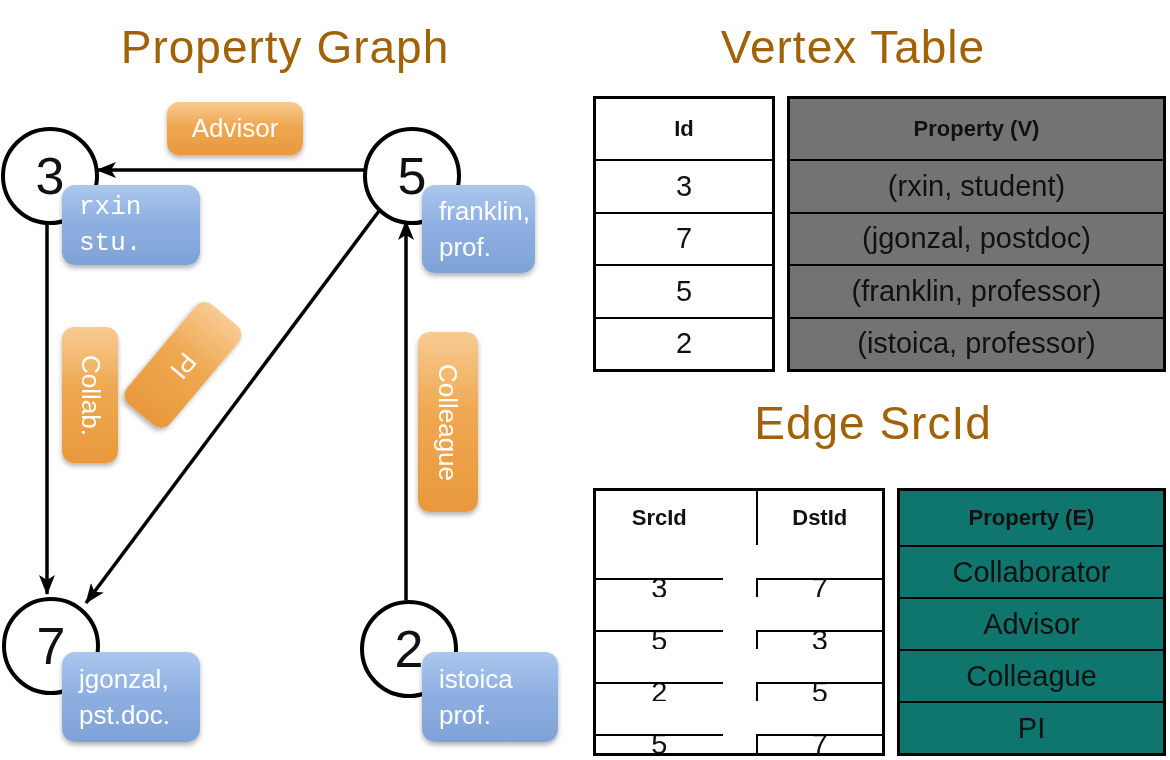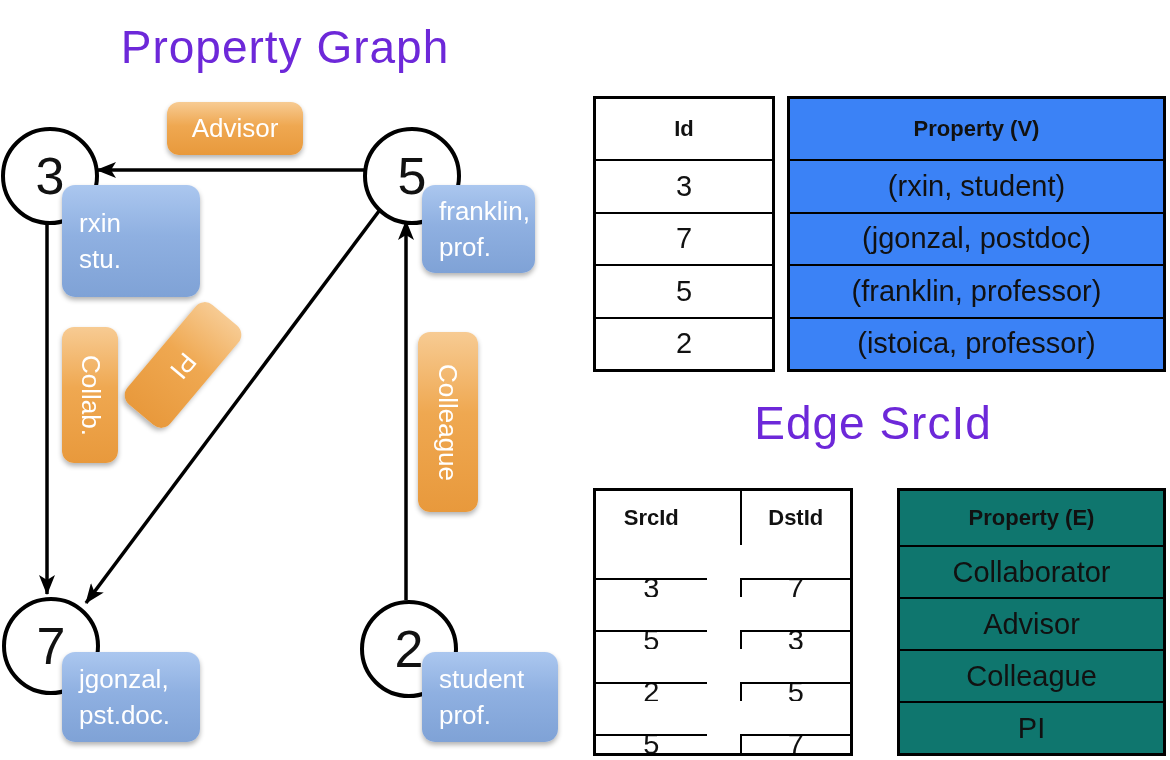--- a/index.html
+++ b/index.html
@@ -1,21 +1,21 @@
 <!DOCTYPE html>
 <html><head>
 <meta charset="utf-8">
 <style>
   html,body{margin:0;padding:0;background:#fff;}
   #slide{
     position:relative;width:1170px;height:760px;overflow:hidden;background:#fff;
     font-family:"Liberation Sans",sans-serif;color:#111;
   }
   .big-title{position:absolute;text-align:center;font-size:46px;font-weight:400;
-    letter-spacing:1px;color:#6d28d9;white-space:nowrap;}
+    letter-spacing:1px;color:#a16207;white-space:nowrap;}
   
   .node{position:absolute;width:90px;height:90px;border:4px solid #000;border-radius:50%;
     background:#fff;display:flex;align-items:center;justify-content:center;
     font-size:52px;z-index:2;}
   
   .prop{position:absolute;z-index:3;border-radius:13px;color:#fff;font-size:26px;line-height:1.4;
     background:linear-gradient(180deg,#abc7ef 0%,#8fb0e1 45%,#7fa2d6 100%);
     box-shadow:0 3px 5px rgba(0,0,0,.3);display:flex;align-items:center;
     padding-left:17px;box-sizing:border-box;}
   .prop .lbl{white-space:pre-line;}
@@ -25,21 +25,21 @@
     box-shadow:0 3px 5px rgba(0,0,0,.3);display:flex;align-items:center;justify-content:center;}
   .tag .vert{transform:rotate(90deg);white-space:nowrap;}
   #edges-svg{position:absolute;left:0;top:0;z-index:1;}
   
   .tbl{position:absolute;display:grid;border:3px solid #000;background:#fff;box-sizing:border-box;}
   .tbl .cell{display:flex;align-items:center;justify-content:center;font-size:29px;
     border-top:2px solid #000;overflow:hidden;white-space:nowrap;}
   .tbl .cell.hd{font-weight:bold;font-size:22px;}
   .tbl .cell.r0{border-top:none;}
   .tbl .cell.colsep{border-left:2px solid #000;}
-  .fill-blue .cell{background:#3b82f6;}
+  .fill-blue .cell{background:#737373;}
   .fill-orange .cell{background:#0f766e;}
 </style>
 </head>
 <body>
 
 <div id="slide">
 
   <div class="big-title" style="left:0;top:20;width:570px;top:20px;">Property Graph</div>
 
   <svg id="edges-svg" width="585" height="760">
@@ -60,70 +60,71 @@
   <div class="node" style="left:363px;top:127px;">
     <span>5</span>
   </div>
   <div class="node" style="left:2px;top:597px;">
     <span>7</span>
   </div>
   <div class="node" style="left:360px;top:600px;">
     <span>2</span>
   </div>
 
-  <div class="prop" style="left:62px;top:185px;width:138px;height:112px;">
+  <div class="prop" style="left:62px;top:185px;width:138px;height:80px;font-family:Liberation Mono, monospace;">
     <span class="lbl">rxin
 stu.</span>
   </div>
   <div class="prop" style="left:422px;top:185px;width:113px;height:88px;">
     <span class="lbl">franklin,
 prof.</span>
   </div>
   <div class="prop" style="left:62px;top:652px;width:138px;height:90px;">
     <span class="lbl">jgonzal,
 pst.doc.</span>
   </div>
   <div class="prop" style="left:422px;top:652px;width:136px;height:90px;">
-    <span class="lbl">student
+    <span class="lbl">istoica
 prof.</span>
   </div>
 
   <div class="tag" style="left:167px;top:102px;width:136px;height:53px;">
     <span>Advisor</span>
   </div>
   <div class="tag" style="left:62px;top:327px;width:56px;height:136px;">
     <span class="vert">Collab.</span>
   </div>
   <div class="tag" style="left:155px;top:300px;width:56px;height:130px;transform:rotate(40deg);">
     <span class="vert">PI</span>
   </div>
   <div class="tag" style="left:418px;top:332px;width:60px;height:180px;">
     <span class="vert">Colleague</span>
   </div>
 
+  <div class="big-title" style="left:593px;top:20px;width:520px;">Vertex Table</div>
 
   <div class="tbl" style="left:593px;top:96px;width:182px;height:276px;grid-template-rows:60px repeat(4,1fr);">
     <div class="cell hd r0">Id</div>
     <div class="cell">3</div>
     <div class="cell">7</div>
     <div class="cell">5</div>
     <div class="cell">2</div>
   </div>
 
   <div class="tbl fill-blue" style="left:787px;top:96px;width:379px;height:276px;grid-template-rows:60px repeat(4,1fr);">
     <div class="cell hd r0">Property (V)</div>
     <div class="cell">(rxin, student)</div>
     <div class="cell">(jgonzal, postdoc)</div>
     <div class="cell">(franklin, professor)</div>
     <div class="cell">(istoica, professor)</div>
   </div>
 
   <div class="big-title" style="left:593px;top:396px;width:560px;">Edge SrcId</div>
 
-  <div class="tbl" style="left:593px;top:488px;width:260px;height:268px;grid-template-columns:1fr 1fr;grid-template-rows:54px repeat(4,1fr);gap:33px;">
+  <div class="tbl" style="left:593px;top:488px;width:292px;height:268px;grid-template-columns:1fr 1fr;grid-template-rows:54px repeat(4,1fr);gap:33px;">
     <div class="cell hd r0">SrcId</div>
     <div class="cell hd r0 colsep">DstId</div>
     <div class="cell">3</div>
     <div class="cell colsep">7</div>
     <div class="cell">5</div>
     <div class="cell colsep">3</div>
     <div class="cell">2</div>
     <div class="cell colsep">5</div>
     <div class="cell">5</div>
     <div class="cell colsep">7</div>

